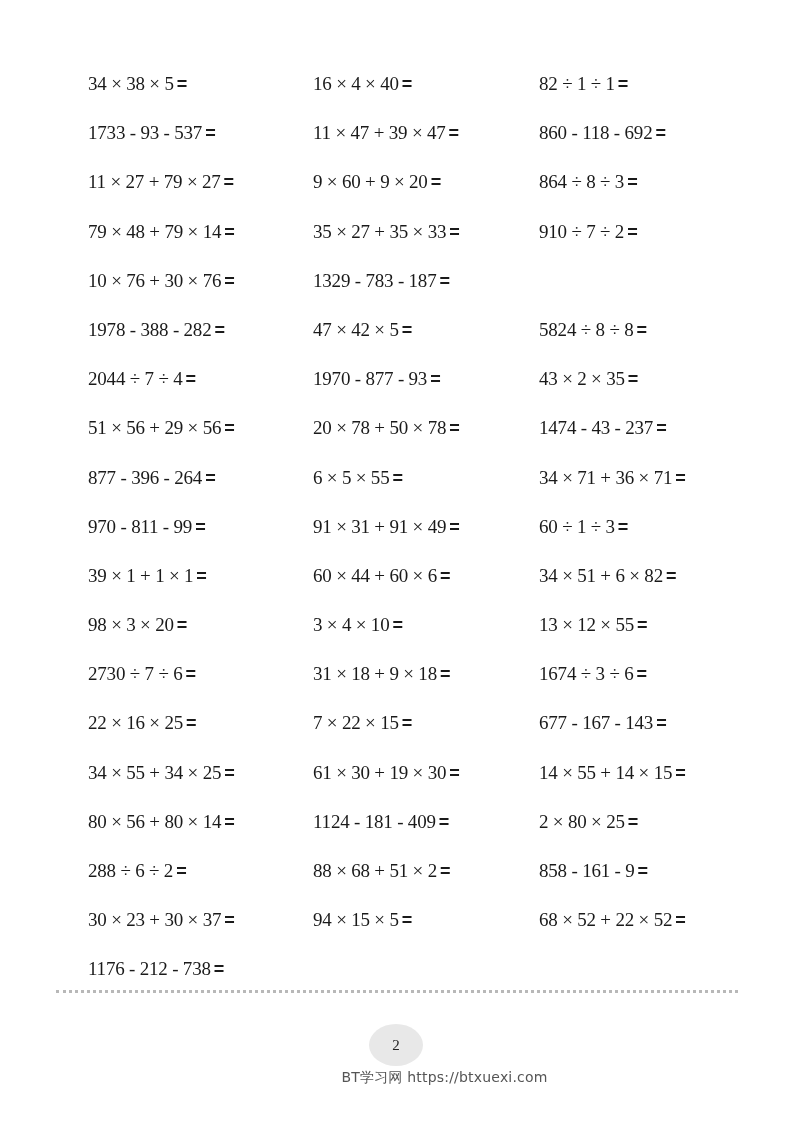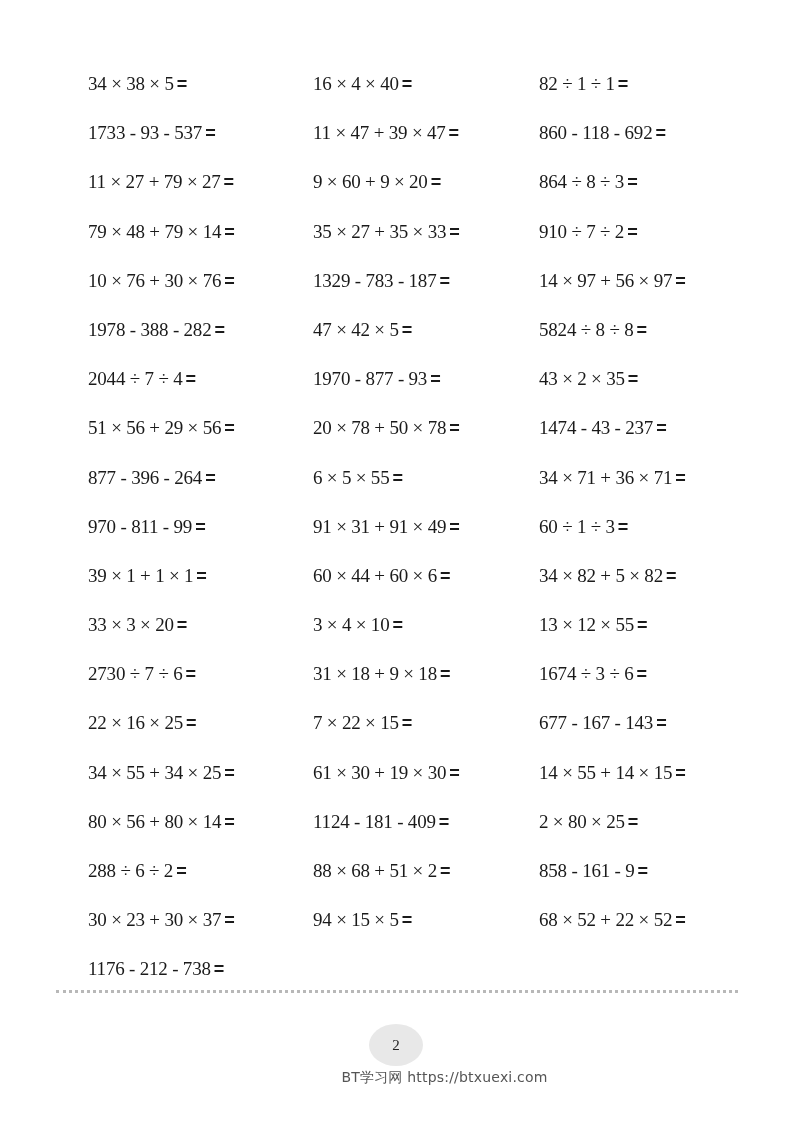--- a/index.html
+++ b/index.html
@@ -98,21 +98,20 @@
       <div class="cell c2"><span>864 ÷ 8 ÷ 3</span><span class="eq">=</span></div>
     </div>
     <div class="row">
       <div class="cell c0"><span>79 × 48 + 79 × 14</span><span class="eq">=</span></div>
       <div class="cell c1"><span>35 × 27 + 35 × 33</span><span class="eq">=</span></div>
       <div class="cell c2"><span>910 ÷ 7 ÷ 2</span><span class="eq">=</span></div>
     </div>
     <div class="row">
       <div class="cell c0"><span>10 × 76 + 30 × 76</span><span class="eq">=</span></div>
       <div class="cell c1"><span>1329 - 783 - 187</span><span class="eq">=</span></div>
-      <div class="cell c2"><span>14 × 97 + 56 × 97</span><span class="eq">=</span></div>
     </div>
     <div class="row">
       <div class="cell c0"><span>1978 - 388 - 282</span><span class="eq">=</span></div>
       <div class="cell c1"><span>47 × 42 × 5</span><span class="eq">=</span></div>
       <div class="cell c2"><span>5824 ÷ 8 ÷ 8</span><span class="eq">=</span></div>
     </div>
     <div class="row">
       <div class="cell c0"><span>2044 ÷ 7 ÷ 4</span><span class="eq">=</span></div>
       <div class="cell c1"><span>1970 - 877 - 93</span><span class="eq">=</span></div>
       <div class="cell c2"><span>43 × 2 × 35</span><span class="eq">=</span></div>
@@ -128,24 +127,24 @@
       <div class="cell c2"><span>34 × 71 + 36 × 71</span><span class="eq">=</span></div>
     </div>
     <div class="row">
       <div class="cell c0"><span>970 - 811 - 99</span><span class="eq">=</span></div>
       <div class="cell c1"><span>91 × 31 + 91 × 49</span><span class="eq">=</span></div>
       <div class="cell c2"><span>60 ÷ 1 ÷ 3</span><span class="eq">=</span></div>
     </div>
     <div class="row">
       <div class="cell c0"><span>39 × 1 + 1 × 1</span><span class="eq">=</span></div>
       <div class="cell c1"><span>60 × 44 + 60 × 6</span><span class="eq">=</span></div>
-      <div class="cell c2"><span>34 × 82 + 5 × 82</span><span class="eq">=</span></div>
+      <div class="cell c2"><span>34 × 51 + 6 × 82</span><span class="eq">=</span></div>
     </div>
     <div class="row">
-      <div class="cell c0"><span>33 × 3 × 20</span><span class="eq">=</span></div>
+      <div class="cell c0"><span>98 × 3 × 20</span><span class="eq">=</span></div>
       <div class="cell c1"><span>3 × 4 × 10</span><span class="eq">=</span></div>
       <div class="cell c2"><span>13 × 12 × 55</span><span class="eq">=</span></div>
     </div>
     <div class="row">
       <div class="cell c0"><span>2730 ÷ 7 ÷ 6</span><span class="eq">=</span></div>
       <div class="cell c1"><span>31 × 18 + 9 × 18</span><span class="eq">=</span></div>
       <div class="cell c2"><span>1674 ÷ 3 ÷ 6</span><span class="eq">=</span></div>
     </div>
     <div class="row">
       <div class="cell c0"><span>22 × 16 × 25</span><span class="eq">=</span></div>

